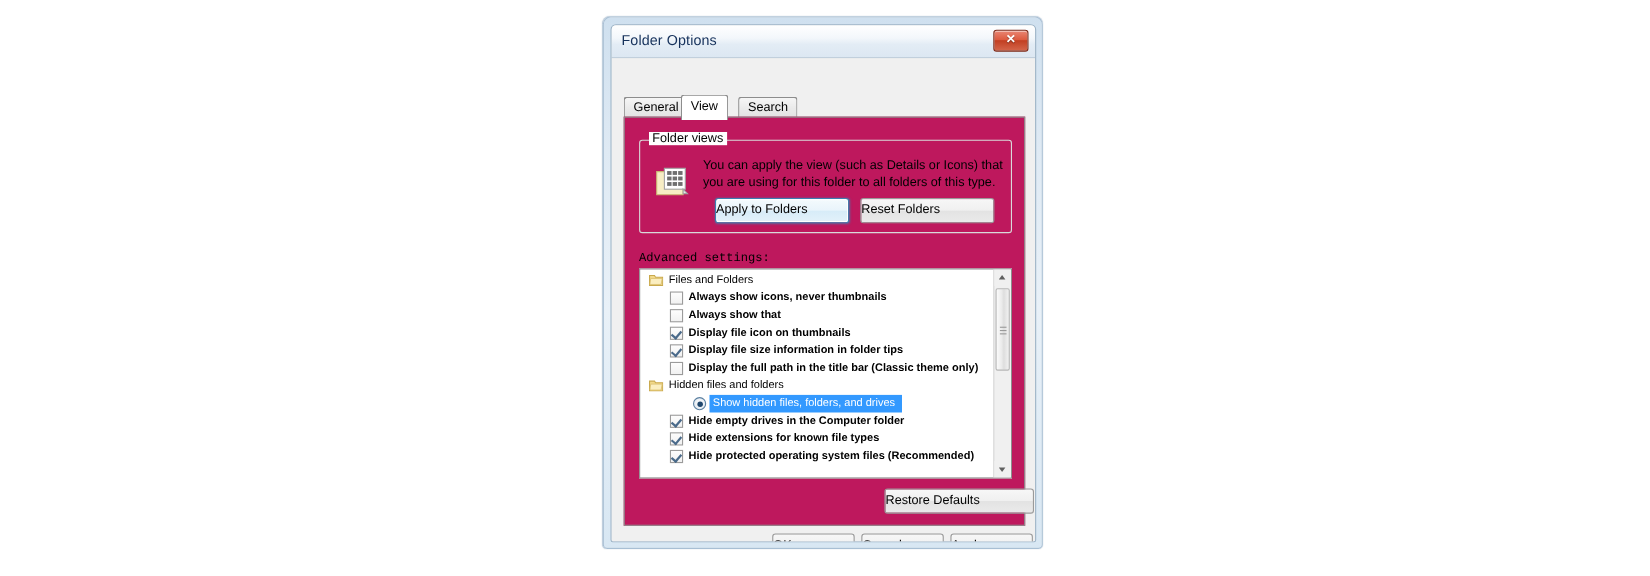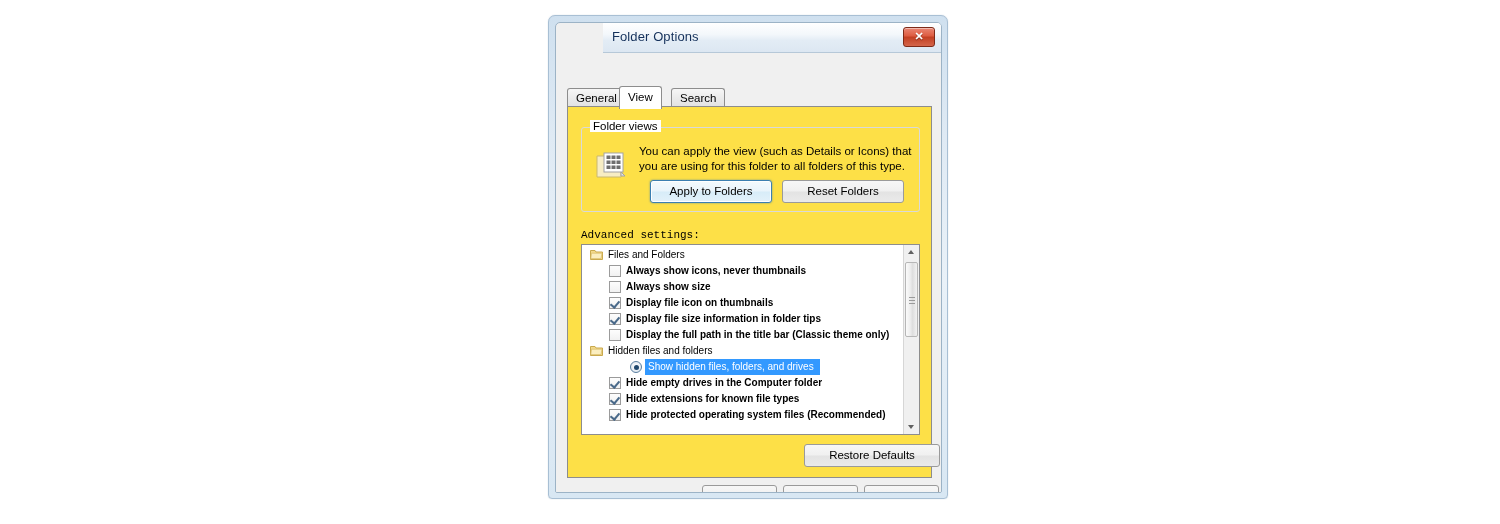--- a/index.html
+++ b/index.html
@@ -43,21 +43,20 @@
     box-sizing: border-box;
     overflow: hidden;
   }
 
   
   .titlebar {
     position: relative;
     height: 29px;
     background: linear-gradient(to bottom, #ffffff 0%, #f3f7fb 40%, #e3ecf5 60%, #dce7f2 100%);
     border-bottom: 1px solid #b6c8d8;
-    margin-left: 47px;
   }
   .titlebar-text {
     position: absolute;
     left: 9px;
     top: 6px;
     font-size: 13px;
     color: #15315b;
     letter-spacing: .1px;
     white-space: nowrap;
   }
@@ -124,21 +123,21 @@
     z-index: 3;
   }
 
   
   .tabpage {
     position: absolute;
     left: 11px;
     top: 53px;
     width: 365px;
     height: 372px;
-    background: #fde047;
+    background: #be185d;
     border: 1px solid #8d8d8d;
     box-sizing: border-box;
   }
 
   
   .groupbox {
     position: absolute;
     left: 13px;
     top: 20px;
     width: 339px;
@@ -175,21 +174,20 @@
     font-size: 11.5px;
     color: #000;
     line-height: 14.5px;
   }
 
   
   .btn {
     position: absolute;
     height: 23px;
     line-height: 21px;
-    text-align: center;
     font-size: 11.5px;
     color: #000;
     background: linear-gradient(to bottom, #f7f7f7 0%, #f0f0f0 48%, #e3e3e3 52%, #eaeaea 100%);
     border: 1px solid #9a9a9a;
     border-radius: 3px;
     box-sizing: border-box;
     cursor: pointer;
     white-space: nowrap;
   }
   .btn.focused {
@@ -453,21 +451,21 @@
             <span class="lbl">Files and Folders</span>
           </div>
 
           <div class="lrow ind-item">
             <span class="cbox"></span>
             <span class="lbl">Always show icons, never thumbnails</span>
           </div>
 
           <div class="lrow ind-item">
             <span class="cbox"></span>
-            <span class="lbl">Always show size</span>
+            <span class="lbl">Always show that</span>
           </div>
 
           <div class="lrow ind-item">
             <span class="cbox checked"></span>
             <span class="lbl">Display file icon on thumbnails</span>
           </div>
 
           <div class="lrow ind-item">
             <span class="cbox checked"></span>
             <span class="lbl">Display file size information in folder tips</span>

